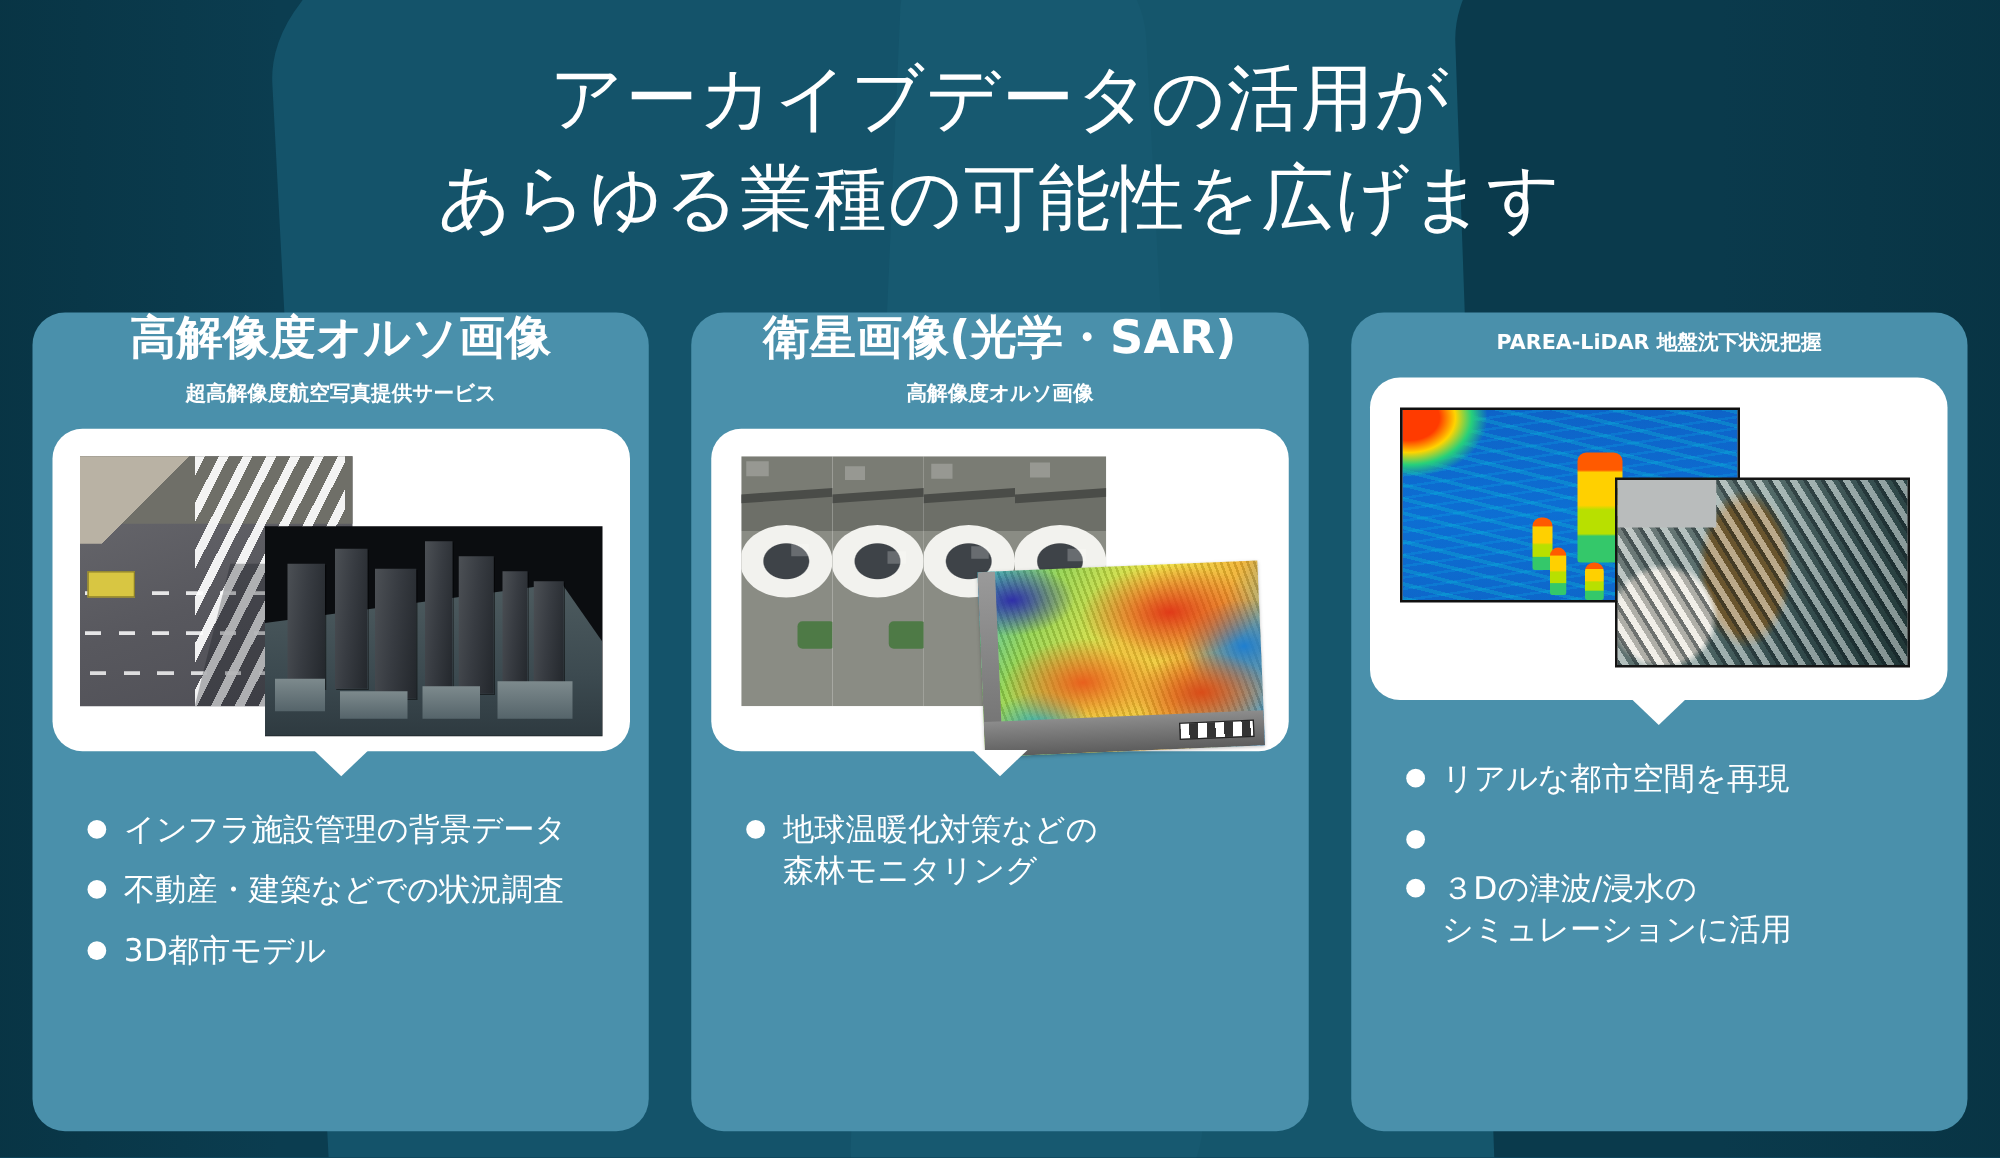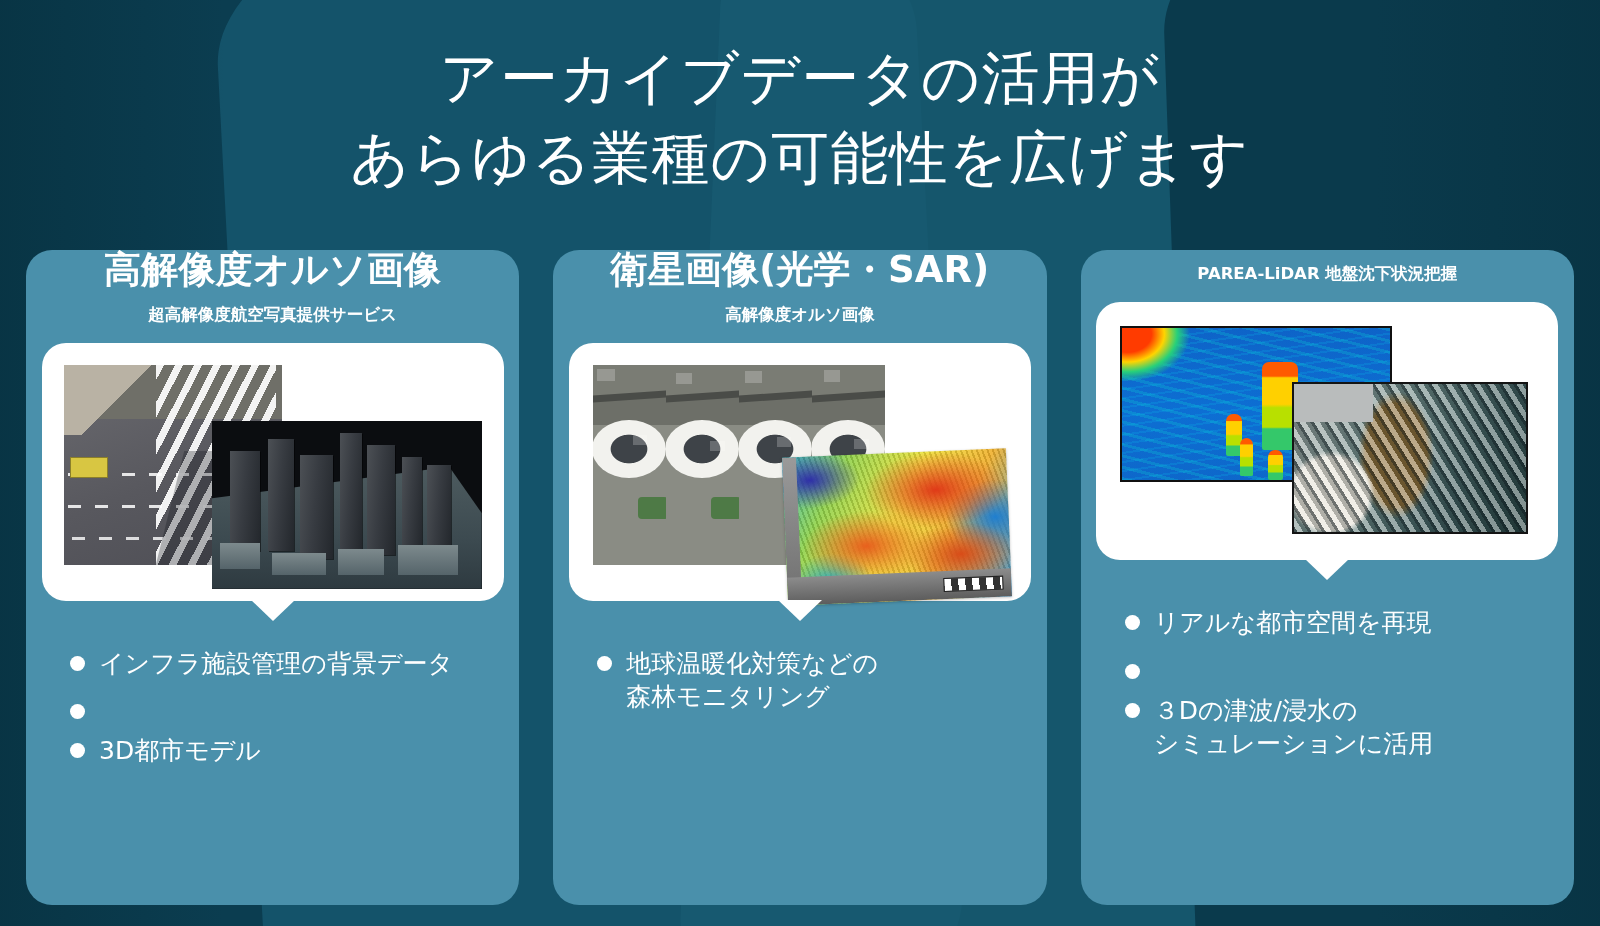--- a/index.html
+++ b/index.html
@@ -365,20 +365,21 @@
         <div class="media-arrow"></div>
       </div>
 
       <div class="bullets">
         <div class="bullet">
           <span class="dot"></span>
           <span class="bullet-text">インフラ施設管理の背景データ</span>
         </div>
         <div class="bullet">
           <span class="dot"></span>
+          <span class="bullet-text">不動産・建築などでの状況調査</span>
         </div>
         <div class="bullet">
           <span class="dot"></span>
           <span class="bullet-text">3D都市モデル</span>
         </div>
       </div>
     </div>
 
     <div class="card">
       <div class="card-title">衛星画像(光学・SAR)</div>

